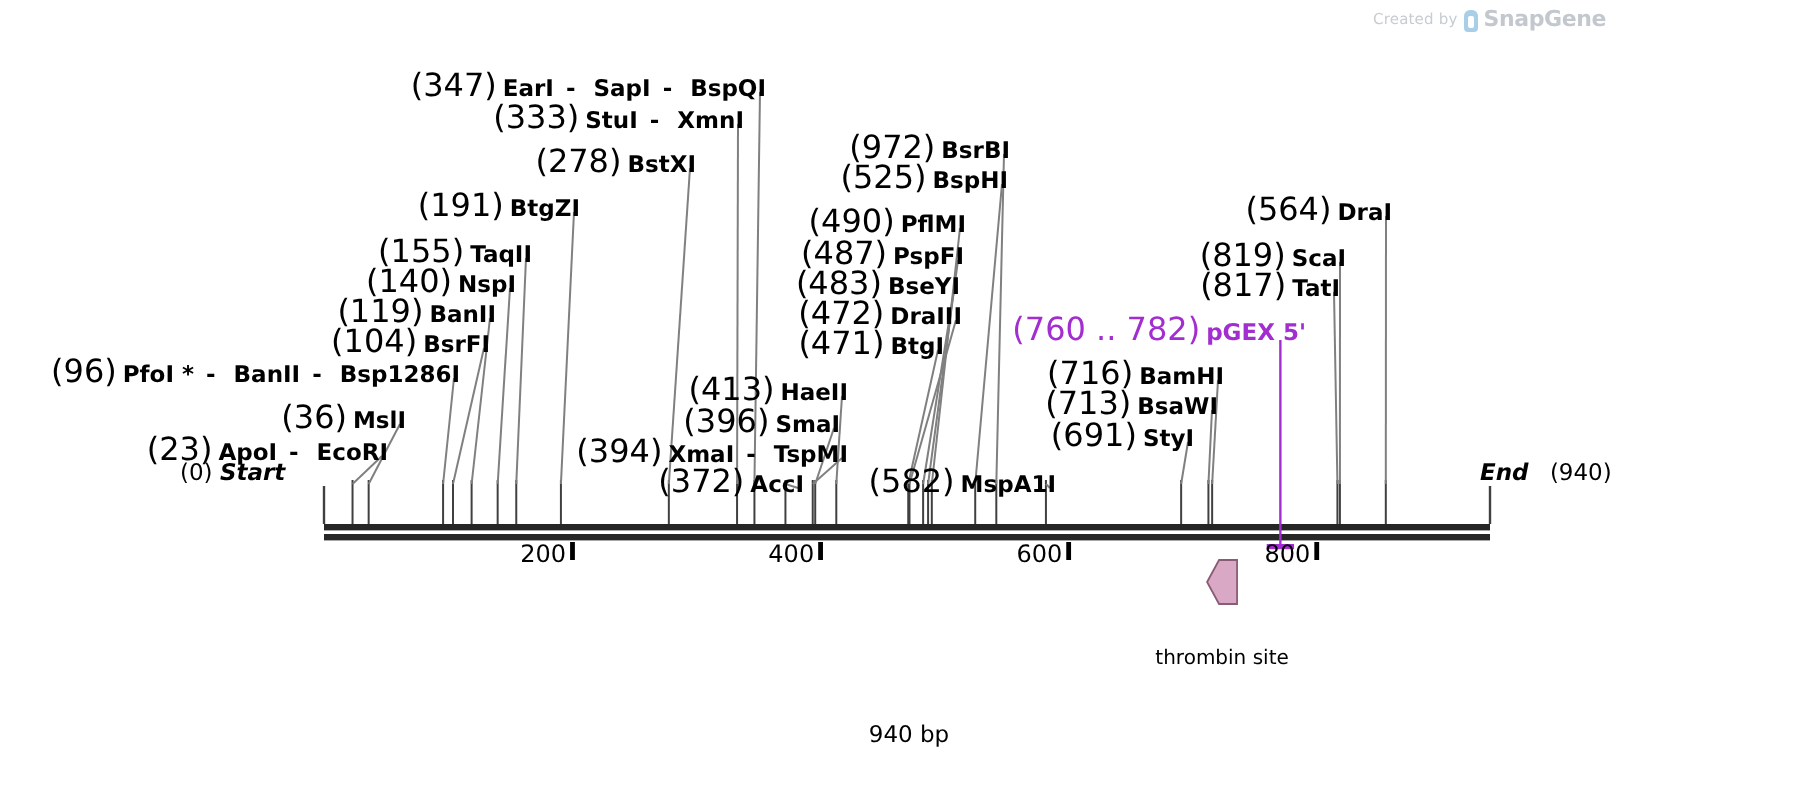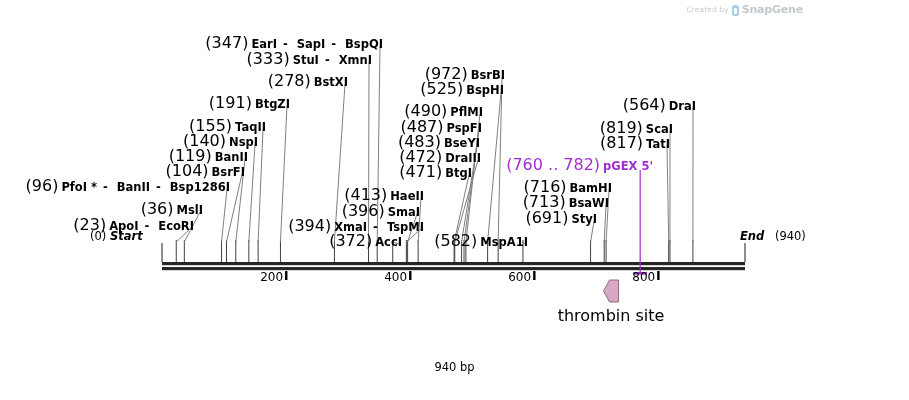--- a/index.html
+++ b/index.html
@@ -127,24 +127,25 @@
   
   .tick-num {
     position: absolute;
     font-size: 12px;
     color: #000;
     transform: translateX(-100%);
     white-space: nowrap;
   }
   .thrombin-caption {
     position: absolute;
-    font-size: 16px;
+    font-size: 10px;
     color: #000;
     white-space: nowrap;
     transform: translateX(-50%);
+    margin-top: 18px;
   }
 
   
   .title-block {
     position: absolute;
     left: 0;
     width: 909px;
     text-align: center;
   }
   .title-name {

